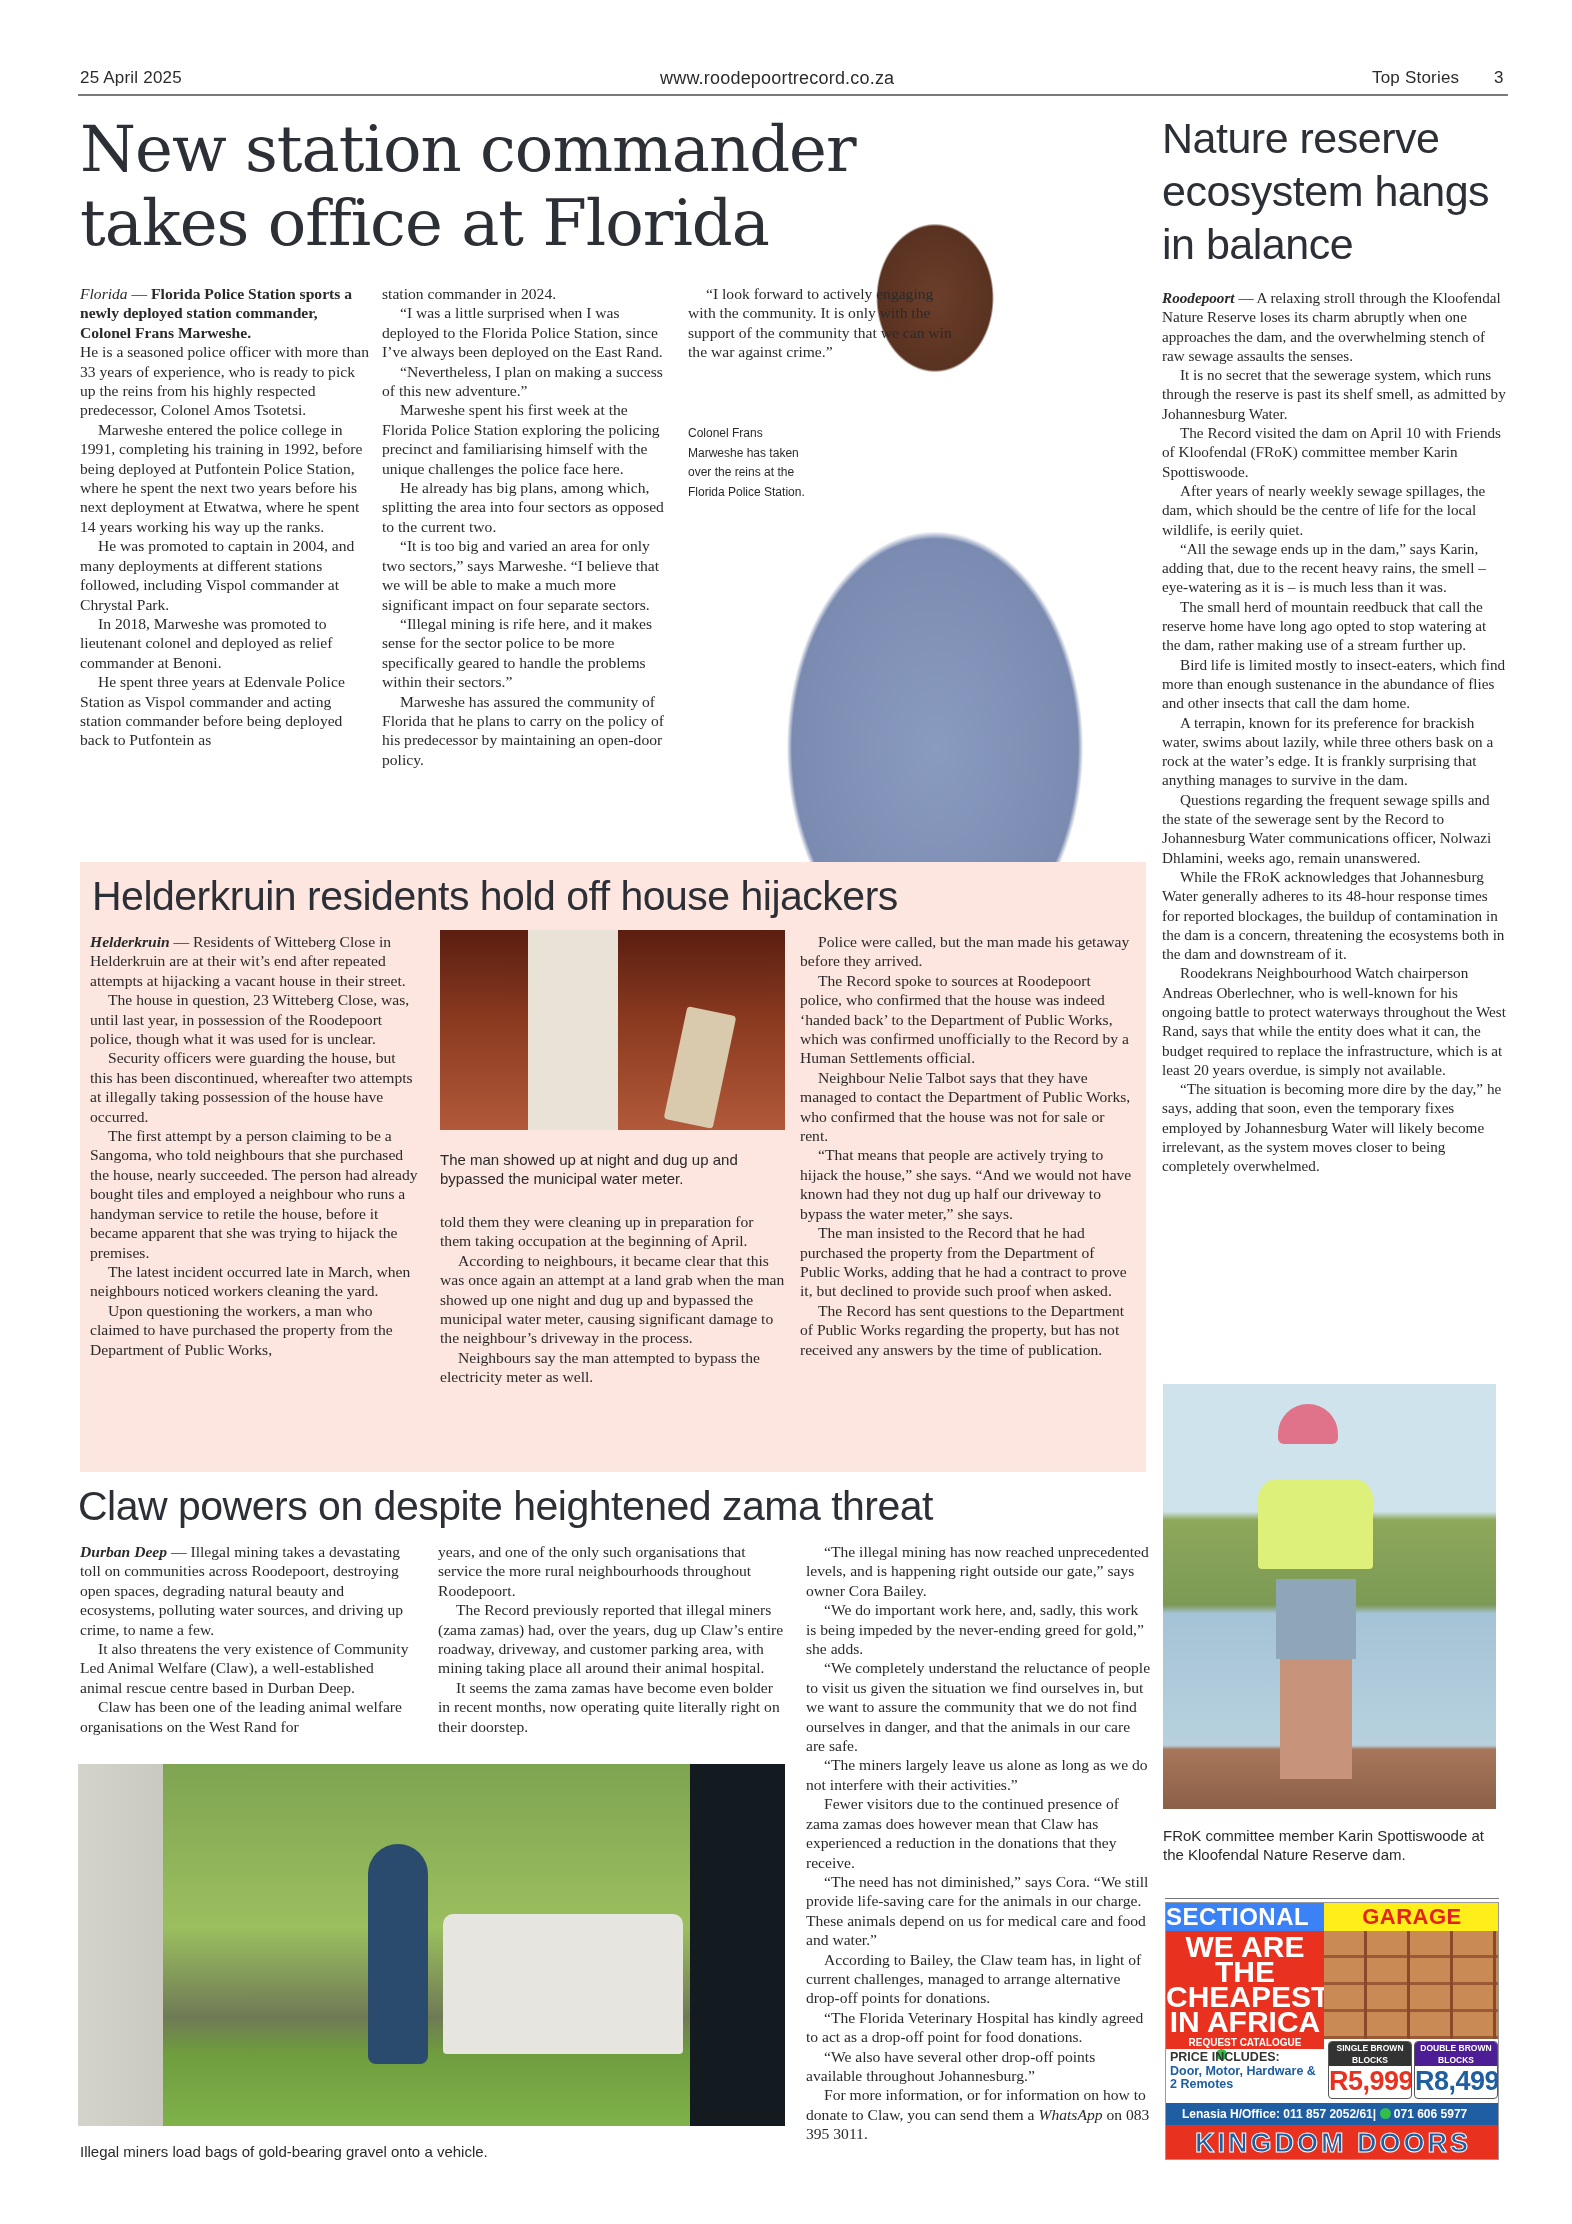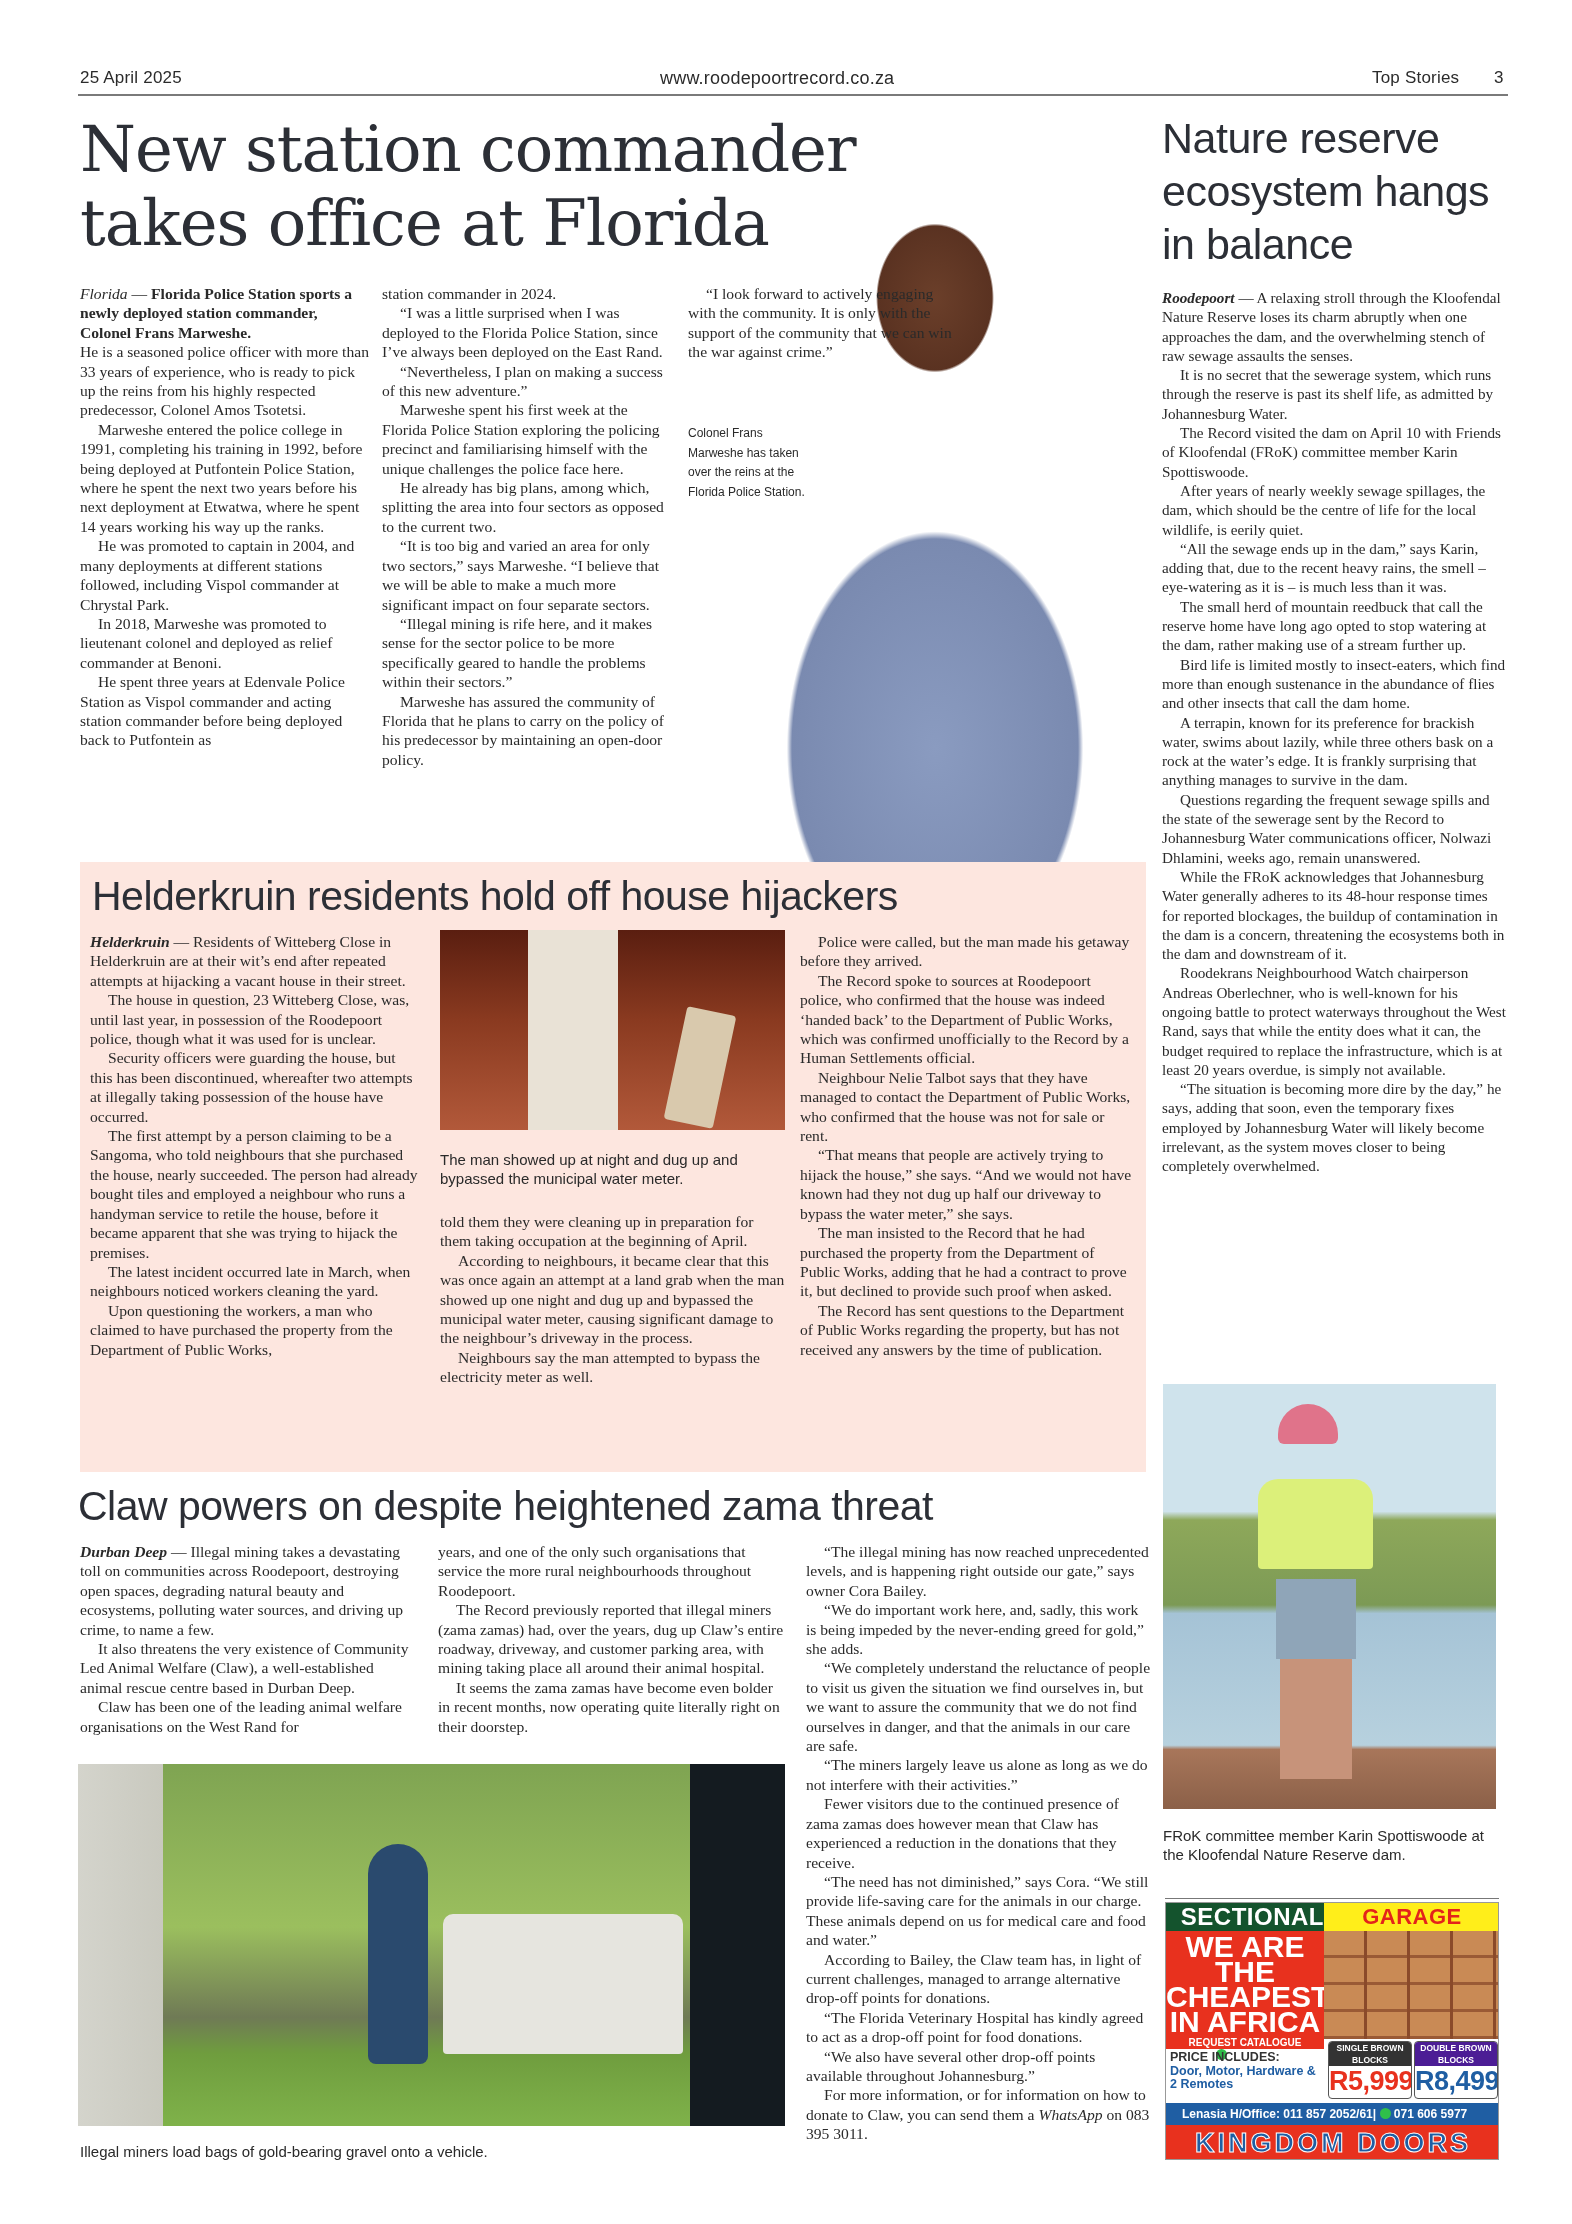--- a/index.html
+++ b/index.html
@@ -66,21 +66,21 @@
       linear-gradient(180deg, #cfe3ec 0%, #cfe3ec 30%, #8ea85a 32%, #7c9a55 52%, #a5c3d6 54%, #b7d1de 85%, #a8765a 86%, #8b6048 100%);
   }
   .karin-figure { position: absolute; left: 95px; top: 20px; width: 110px; height: 390px; }
   .karin-hat { position: absolute; left: 20px; top: 0; width: 60px; height: 40px; background: #e0738a; border-radius: 30px 30px 6px 6px; }
   .karin-shirt { position: absolute; left: 0; top: 75px; width: 115px; height: 90px; background: #dcf07a; border-radius: 20px 20px 4px 4px; }
   .karin-shorts { position: absolute; left: 18px; top: 175px; width: 80px; height: 80px; background: #8fa5b8; }
   .karin-legs { position: absolute; left: 22px; top: 255px; width: 72px; height: 120px; background: #c7937a; }
 
   
   .ad { position: absolute; left: 1165px; top: 1902px; width: 334px; height: 258px; background: #ffffff; border: 1px solid #999; overflow: hidden; font-family: "Liberation Sans", sans-serif; }
-  .ad-sectional { position: absolute; left: 0; top: 0; width: 158px; height: 28px; background: #14532d; color: #fff; font-weight: bold; font-size: 24px; line-height: 28px; text-align: right; letter-spacing: 0.5px; }
+  .ad-sectional { position: absolute; left: 0; top: 0; width: 158px; height: 28px; background: #3b82f6; color: #fff; font-weight: bold; font-size: 24px; line-height: 28px; text-align: left; letter-spacing: 0.5px; }
   .ad-garage { position: absolute; left: 158px; top: 0; width: 176px; height: 28px; background: #ffee1a; color: #e3231b; font-weight: bold; font-size: 22px; line-height: 28px; text-align: center; letter-spacing: 0.5px; }
   .ad-red { position: absolute; left: 0; top: 28px; width: 158px; height: 118px; background: #e8311e; color: #fff; text-align: center; }
   .ad-cheapest { font-weight: bold; font-size: 30px; line-height: 25px; padding-top: 3px; }
   .ad-req { font-weight: bold; font-size: 10px; line-height: 13px; margin-top: 2px; }
   .ad-door-img { position: absolute; left: 158px; top: 28px; width: 176px; height: 108px;
     background:
       repeating-linear-gradient(90deg, transparent 0 40px, #8a4a2a 40px 43px),
       repeating-linear-gradient(180deg, #c98a55 0 24px, #9a5a35 24px 27px); }
   .ad-price-box { position: absolute; top: 138px; width: 84px; height: 58px; border: 1px solid #555; border-radius: 4px; background: #fff; text-align: center; overflow: hidden; }
   .ad-price-label { font-size: 8.5px; font-weight: bold; color: #fff; line-height: 12px; }
@@ -136,21 +136,21 @@
 <div class="caption" style="left:688px; top:424px; width:120px; font-size:12px; line-height:19.5px;">Colonel Frans Marweshe has taken over the reins at the Florida Police Station.</div>
 
 <div class="abs hl-sans" style="left:1162px; top:112px; font-size:43px; line-height:53px; width:360px;">
   <div>Nature reserve</div>
   <div>ecosystem hangs</div>
   <div>in balance</div>
 </div>
 
 <div class="col" style="left:1162px; top:288px; width:345px; font-size:15.2px; line-height:19.3px;">
   <p><span class="dateline">Roodepoort</span> — <span>A relaxing stroll through the Kloofendal Nature Reserve loses its charm abruptly when one approaches the dam, and the overwhelming stench of raw sewage assaults the senses.</span></p>
-  <p class="ind">It is no secret that the sewerage system, which runs through the reserve is past its shelf life, as admitted by Johannesburg Water.</p>
+  <p class="ind">It is no secret that the sewerage system, which runs through the reserve is past its shelf smell, as admitted by Johannesburg Water.</p>
   <p class="ind">The Record visited the dam on April 10 with Friends of Kloofendal (FRoK) committee member Karin Spottiswoode.</p>
   <p class="ind">After years of nearly weekly sewage spillages, the dam, which should be the centre of life for the local wildlife, is eerily quiet.</p>
   <p class="ind">“All the sewage ends up in the dam,” says Karin, adding that, due to the recent heavy rains, the smell – eye-watering as it is – is much less than it was.</p>
   <p class="ind">The small herd of mountain reedbuck that call the reserve home have long ago opted to stop watering at the dam, rather making use of a stream further up.</p>
   <p class="ind">Bird life is limited mostly to insect-eaters, which find more than enough sustenance in the abundance of flies and other insects that call the dam home.</p>
   <p class="ind">A terrapin, known for its preference for brackish water, swims about lazily, while three others bask on a rock at the water’s edge. It is frankly surprising that anything manages to survive in the dam.</p>
   <p class="ind">Questions regarding the frequent sewage spills and the state of the sewerage sent by the Record to Johannesburg Water communications officer, Nolwazi Dhlamini, weeks ago, remain unanswered.</p>
   <p class="ind">While the FRoK acknowledges that Johannesburg Water generally adheres to its 48-hour response times for reported blockages, the buildup of contamination in the dam is a concern, threatening the ecosystems both in the dam and downstream of it.</p>
   <p class="ind">Roodekrans Neighbourhood Watch chairperson Andreas Oberlechner, who is well-known for his ongoing battle to protect waterways throughout the West Rand, says that while the entity does what it can, the budget required to replace the infrastructure, which is at least 20 years overdue, is simply not available.</p>
   <p class="ind">“The situation is becoming more dire by the day,” he says, adding that soon, even the temporary fixes employed by Johannesburg Water will likely become irrelevant, as the system moves closer to being completely overwhelmed.</p>

